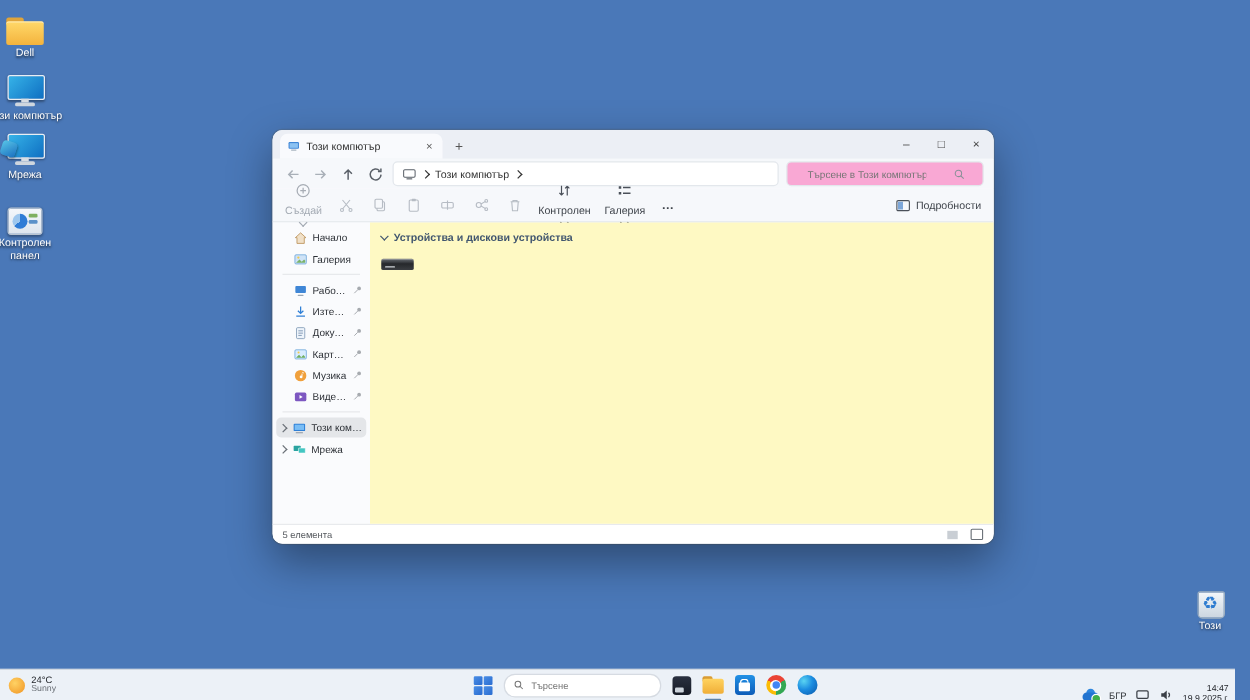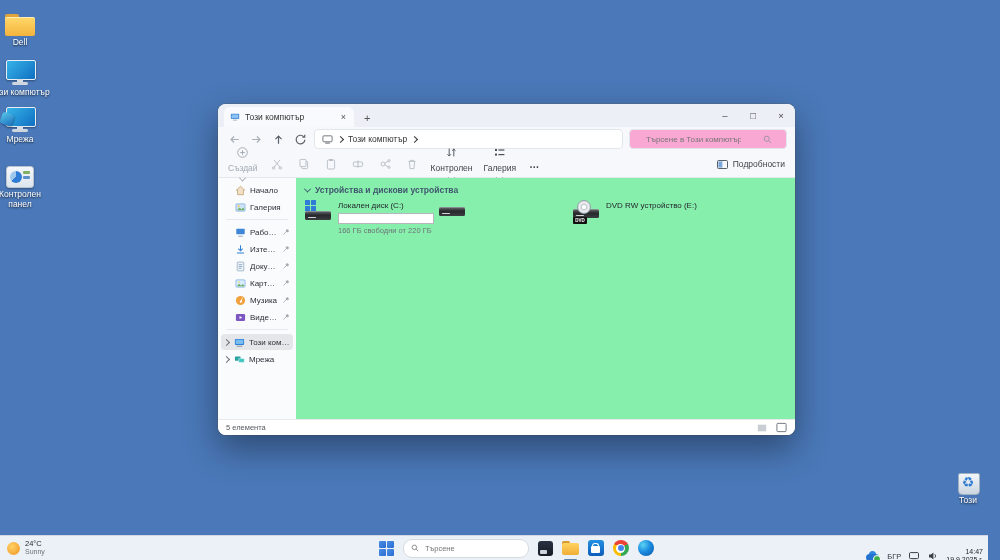--- a/index.html
+++ b/index.html
@@ -71,21 +71,21 @@
   .sidebar{width:78px;flex:none;padding-top:4px;background:#fafbfd;}
   .sitem{height:16px;margin:0 3px 1px;display:flex;align-items:center;gap:4px;padding:0 3px 0 14px;
     border-radius:4px;font-size:8px;color:#2b2f35;}
   .sitem.exp{padding-left:3px;}
   .sitem.sel{background:#e4e6e9;}
   .sitem .slbl{flex:1;white-space:nowrap;overflow:hidden;text-overflow:ellipsis;}
   .sitem .sic{width:11px;height:11px;flex:none;}
   .sitem .pin{width:8px;height:8px;flex:none;opacity:.75;}
   .ssep{height:1px;background:#e7e9ec;margin:4px 8px;}
   .sitem .xc{color:#6a7077;margin-right:1px;flex:none;}
-  .content{flex:1;background:#86efac;position:relative;}
+  .content{flex:1;background:#fef9c3;position:relative;}
   .ghead{display:flex;align-items:center;gap:5px;padding:7px 0 5px 9px;font-size:8.5px;font-weight:bold;color:#41566f;}
   .drives{display:flex;padding-left:9px;gap:6px;}
   .drive{width:128px;display:flex;gap:6px;align-items:flex-start;}
   .dicon2{width:27px;flex:none;position:relative;height:24px;}
   .hdd{position:absolute;left:0;bottom:4px;width:26px;height:9px;border-radius:1.5px;
     background:linear-gradient(#6a6f75,#26282b 45%,#3a3d41);box-shadow:inset 0 1px 0 rgba(255,255,255,.25);}
   .hdd:after{content:"";position:absolute;left:3px;bottom:2px;width:8px;height:1.5px;background:#cfd3d8;border-radius:1px;}
   .winflag{position:absolute;left:0;top:0;width:11px;height:11px;display:grid;grid-template-columns:5px 5px;gap:1px;}
   .winflag i{background:#2e7cd6;display:block;height:5px;border-radius:.5px;}
   .disc{position:absolute;left:4px;top:0;width:12px;height:12px;border-radius:50%;
@@ -436,47 +436,21 @@
     </div>
 
     <div class="content">
       <div class="ghead">
         <span class="chev d" style="color:#41566f"></span>
         <span>Устройства и дискови устройства</span>
       </div>
       <div class="drives">
         <div class="drive">
           <div class="dicon2">
-            <span class="winflag">
-                <i></i>
-                <i></i>
-                <i></i>
-                <i></i>
-              </span>
-            <span class="hdd"></span>
-          </div>
-          <div class="dmeta">
-            <span class="dname">Локален диск (C:)</span>
-            <span class="dbar"><span class="dfill" style="width: 25%;"></span></span>
-            <span class="dfree">166 ГБ свободни от 220 ГБ</span>
-          </div>
-        </div>
-        <div class="drive">
-          <div class="dicon2">
             <span class="hdd" style="bottom:8px;"></span>
-          </div>
-        </div>
-        <div class="drive">
-          <div class="dicon2">
-            <span class="hdd" style="bottom:6px;"></span>
-            <span class="disc"></span>
-            <span class="dvdbadge">DVD</span>
-          </div>
-          <div class="dmeta">
-            <span class="dname">DVD RW устройство (E:)</span>
           </div>
         </div>
       </div>
     </div>
   </div>
 
   <div class="statusbar">
     <span>5 елемента</span>
     <span class="viewtg">
       <svg width="10" height="10" viewBox="0 0 12 12">

